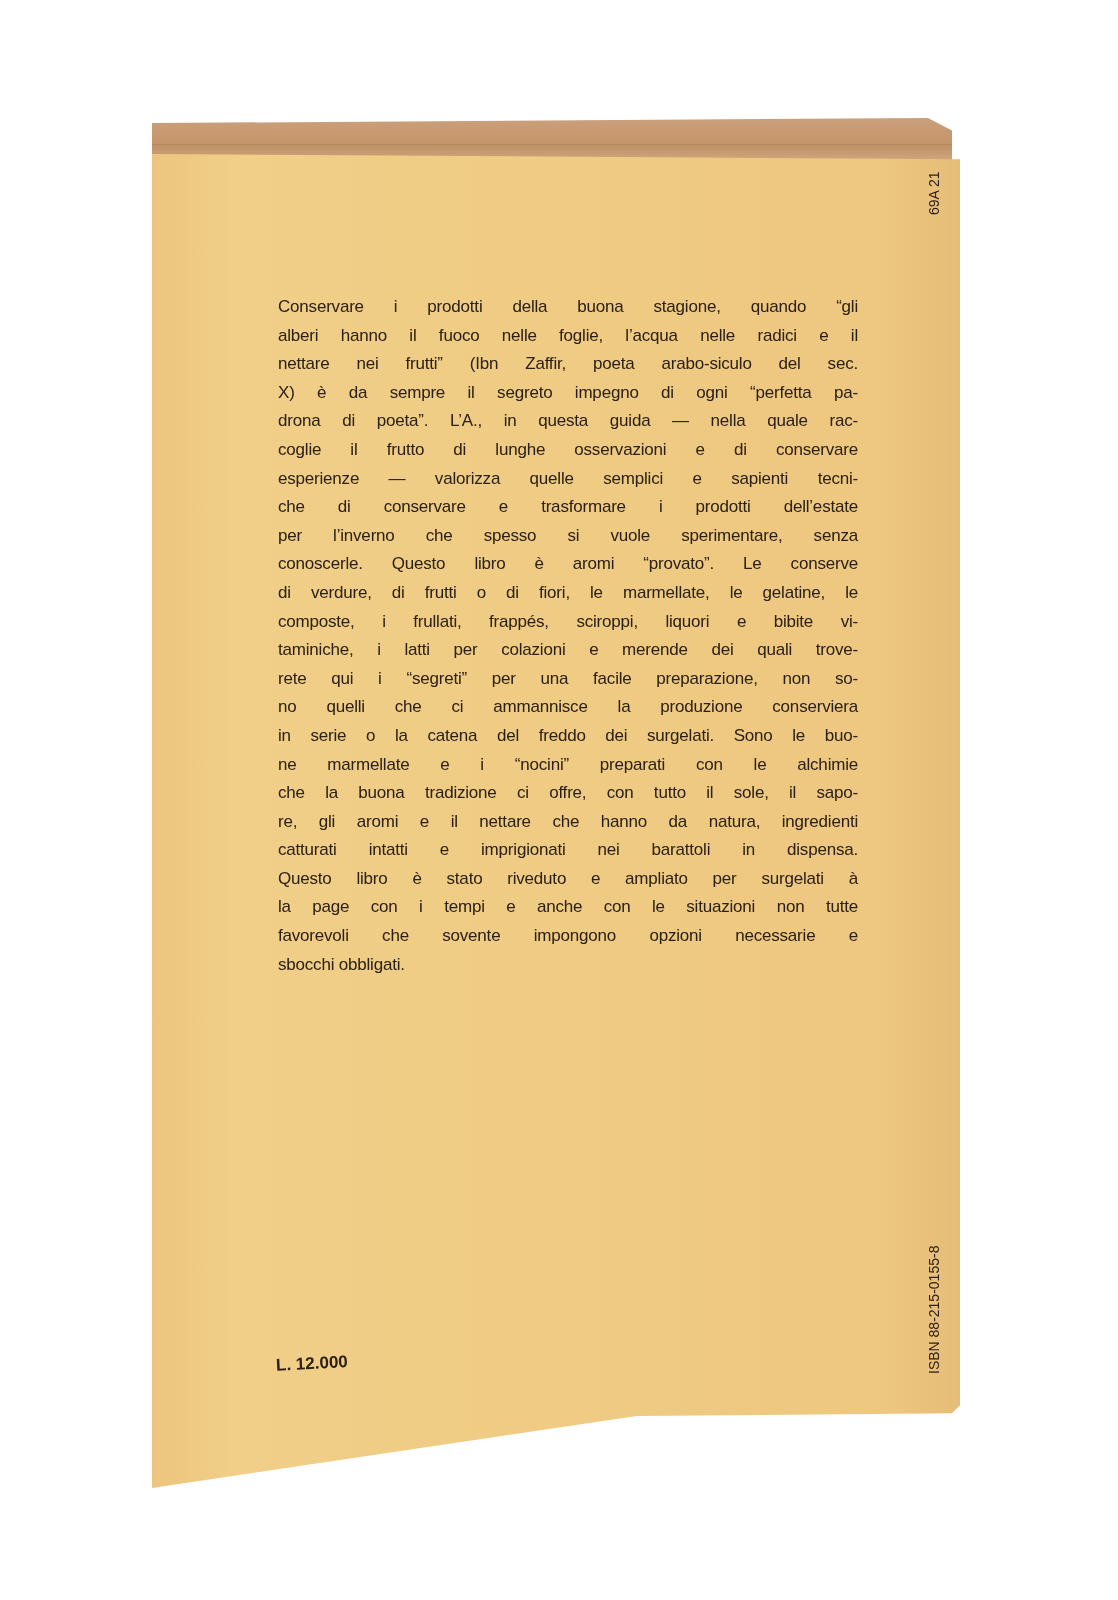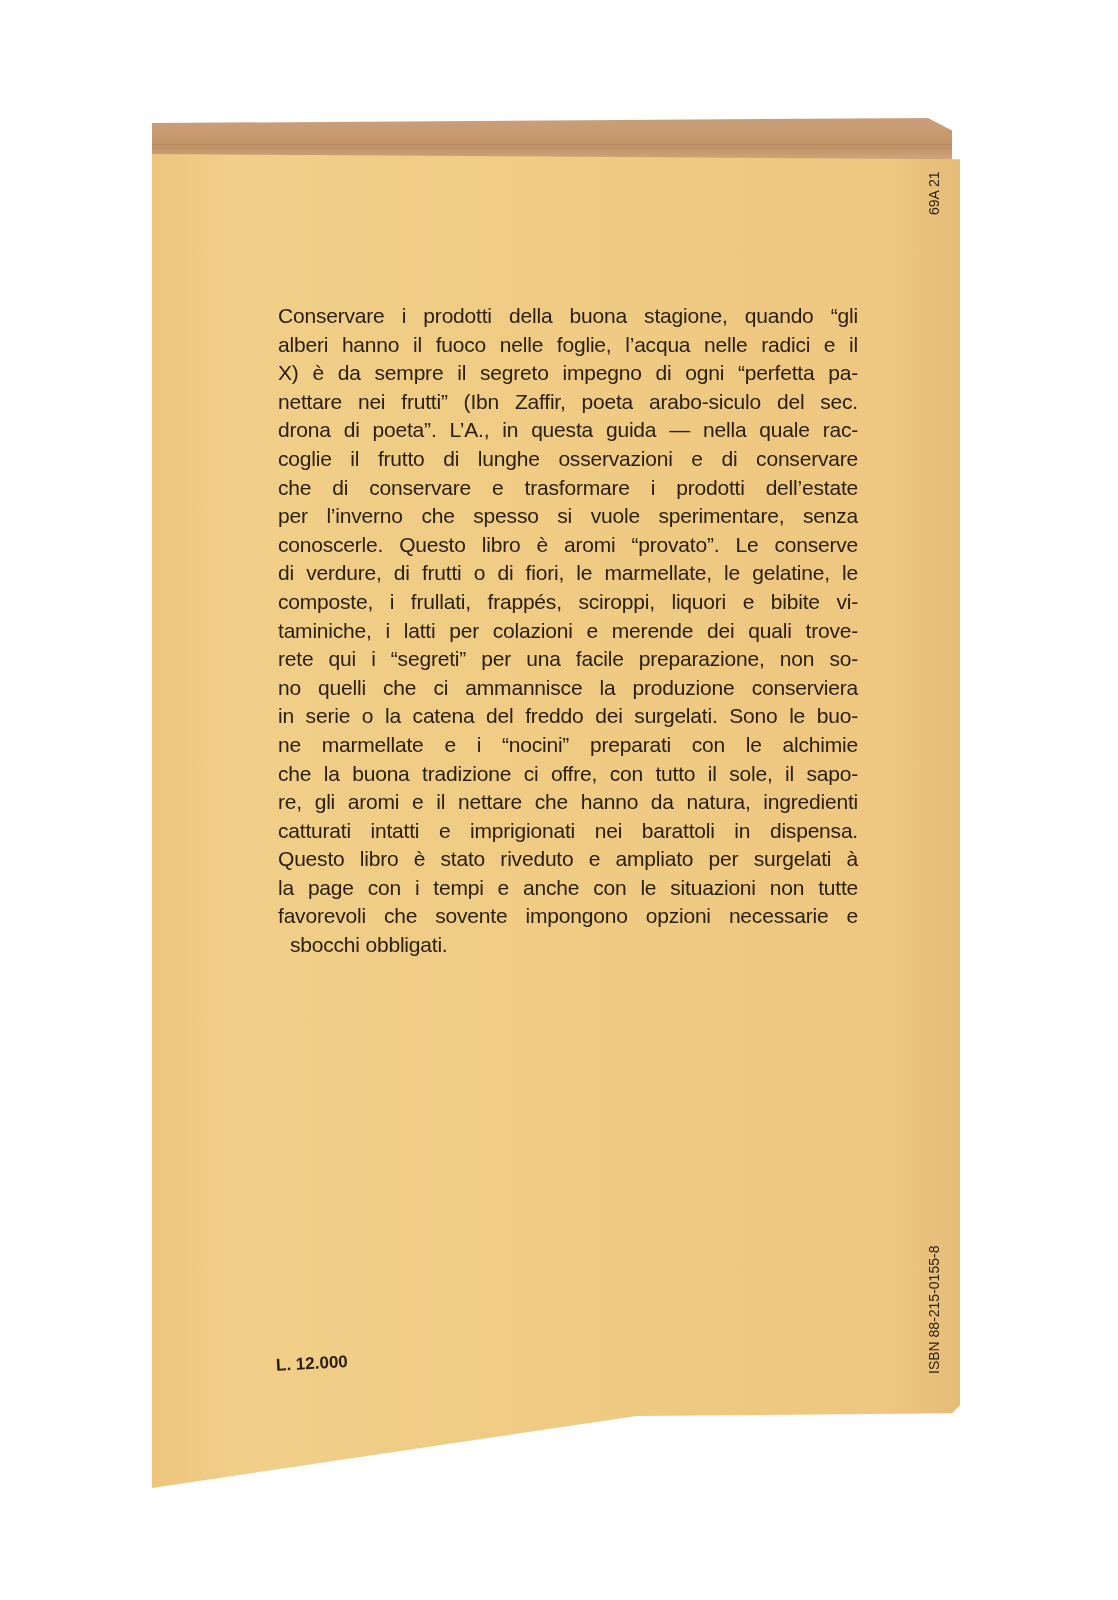--- a/index.html
+++ b/index.html
@@ -18,26 +18,26 @@
     }
     .top-edge::after {
       content: ""; position: absolute; left: 0; right: 0; top: 62%; height: 1px; background: #a67c58; opacity: .5;
     }
     .cover {
       position: absolute; left: 0; top: 36px; width: 808px; height: 1334px;
       background: linear-gradient(90deg, #ecc47d 0%, #f1cf88 10%, #efcb83 50%, #eec780 90%, #e6bd78 100%);
       clip-path: polygon(0 0, 100% 0.4%, 100% 93.8%, 99% 94.4%, 60% 94.6%, 0 100%);
     }
     .blurb {
-      position: absolute; left: 278px; top: 302px; width: 580px;
-      font-size: 21px; line-height: 28.6px; color: #2b2016;
+      position: absolute; left: 278px; top: 293px; width: 580px;
+      font-size: 17px; line-height: 28.6px; color: #2b2016;
       letter-spacing: -0.2px;
     }
     .blurb .line { display: block; white-space: nowrap; text-align: justify; text-align-last: justify; }
-    .blurb .line.last { text-align-last: left; margin-left: 12px; }
+    .blurb .line.last { text-align-last: left; }
     .price {
       position: absolute; left: 276px; top: 1354px; font-size: 17px; font-weight: bold;
       color: #2b2016; transform: rotate(-3deg);
     }
     .vert {
       position: absolute; color: #2b2016; font-size: 14px;
       transform-origin: left top; transform: rotate(-90deg); white-space: nowrap;
     }
     .code { left: 926px; top: 215px; }
     .isbn { left: 926px; top: 1374px; }
@@ -46,24 +46,25 @@
 <body>
 
 <div class="book">
   <div class="top-edge"></div>
   <div class="cover"></div>
 </div>
 
 <div class="blurb" id="blurb">
     <span class="line">Conservare i prodotti della buona stagione, quando “gli</span>
     <span class="line">alberi hanno il fuoco nelle foglie, l’acqua nelle radici e il</span>
+    <span class="line">nettare nei frutti” (Ibn Zaffir, poeta arabo-siculo del sec.</span>
     <span class="line">X) è da sempre il segreto impegno di ogni “perfetta pa-</span>
-    <span class="line">nettare nei frutti” (Ibn Zaffir, poeta arabo-siculo del sec.</span>
     <span class="line">drona di poeta”. L’A., in questa guida — nella quale rac-</span>
     <span class="line">coglie il frutto di lunghe osservazioni e di conservare</span>
+    <span class="line">esperienze — valorizza quelle semplici e sapienti tecni-</span>
     <span class="line">che di conservare e trasformare i prodotti dell’estate</span>
     <span class="line">per l’inverno che spesso si vuole sperimentare, senza</span>
     <span class="line">conoscerle. Questo libro è aromi “provato”. Le conserve</span>
     <span class="line">di verdure, di frutti o di fiori, le marmellate, le gelatine, le</span>
     <span class="line">composte, i frullati, frappés, sciroppi, liquori e bibite vi-</span>
     <span class="line">taminiche, i latti per colazioni e merende dei quali trove-</span>
     <span class="line">rete qui i “segreti” per una facile preparazione, non so-</span>
     <span class="line">no quelli che ci ammannisce la produzione conserviera</span>
     <span class="line">in serie o la catena del freddo dei surgelati. Sono le buo-</span>
     <span class="line">ne marmellate e i “nocini” preparati con le alchimie</span>

